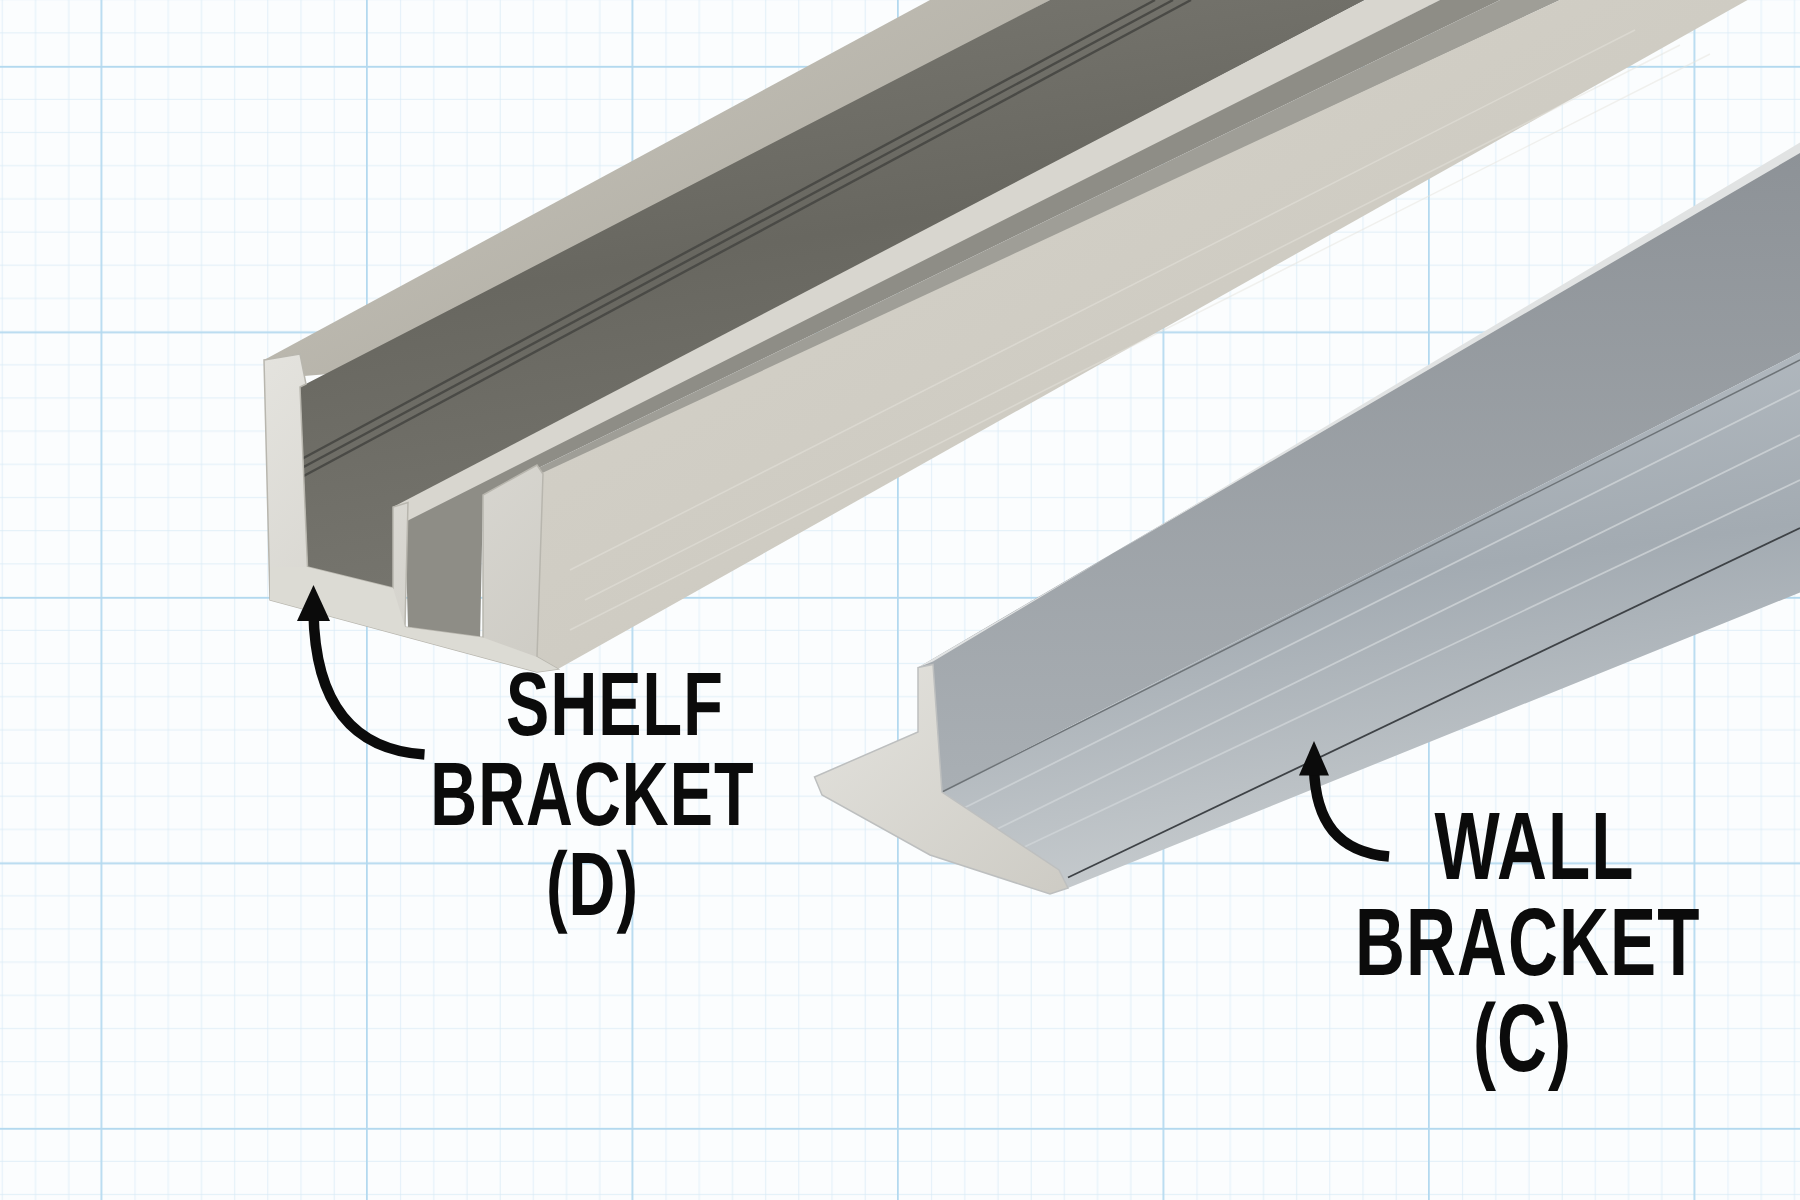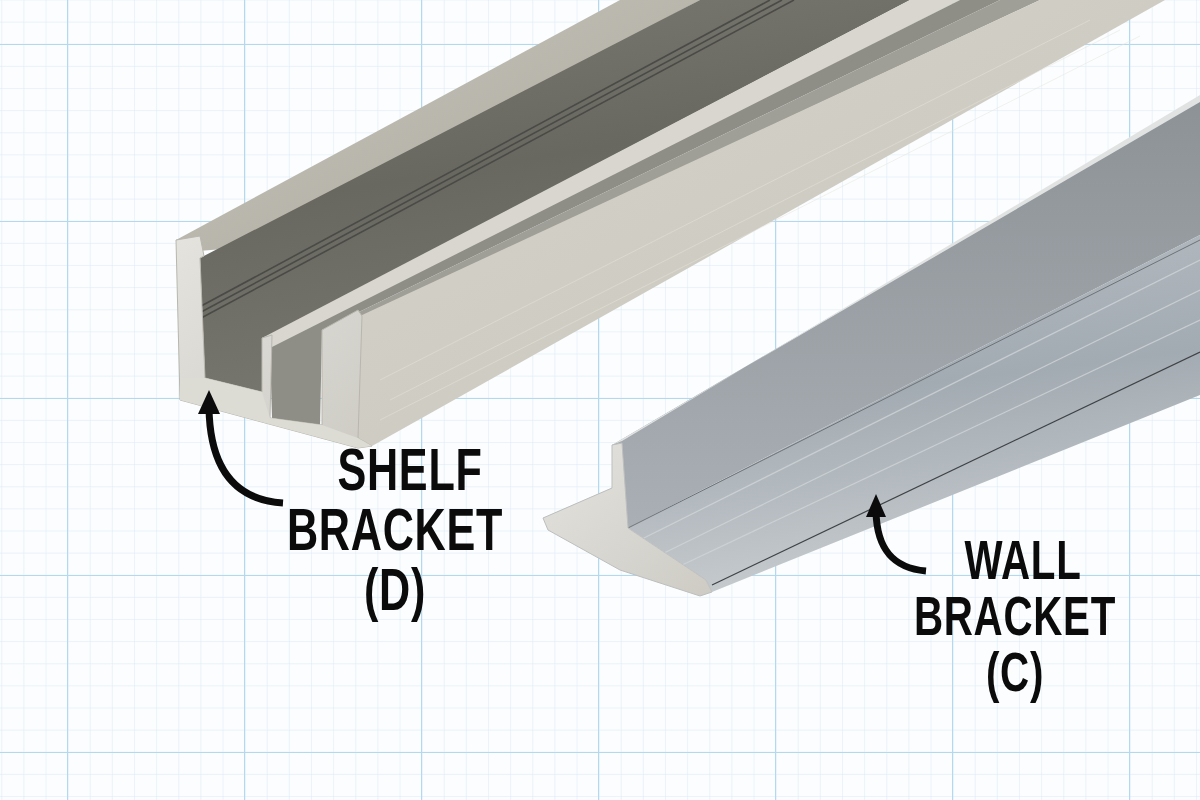--- a/index.html
+++ b/index.html
@@ -47,21 +47,21 @@
     left: 230px;
     top: 440px;
     width: 330px;
     font-size: 60px;
   }
   #label-shelf .l1 { margin-left: 30px; }
   #label-wall {
     left: 860px;
     top: 532px;
     width: 310px;
-    font-size: 56px;
+    font-size: 64px;
   }
   #label-wall .l1 { margin-left: 16px; }
 </style>
 </head>
 <body>
 
 <div class="stage">
 
   <svg class="grid" width="1200" height="800" viewBox="0 0 1200 800">
     <defs>

